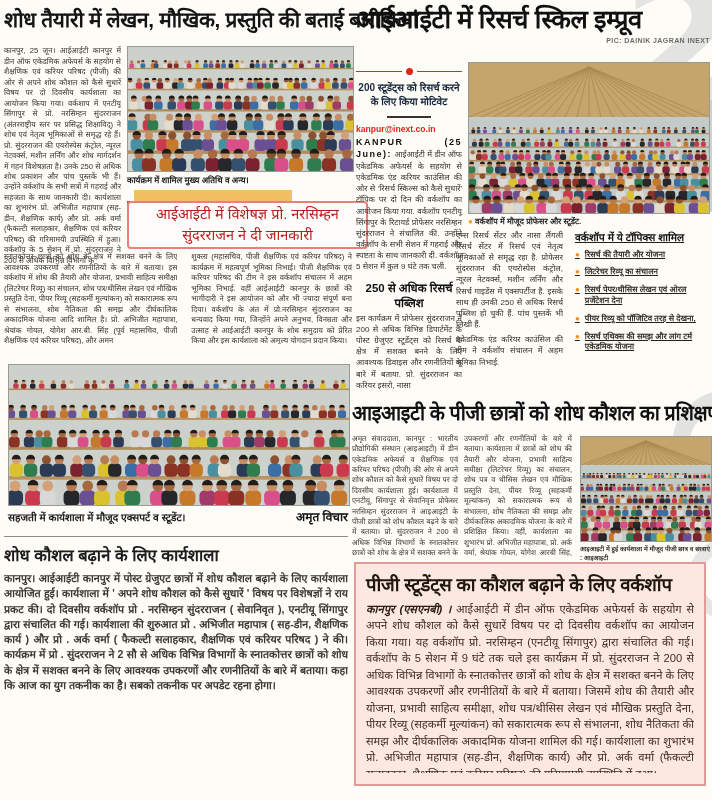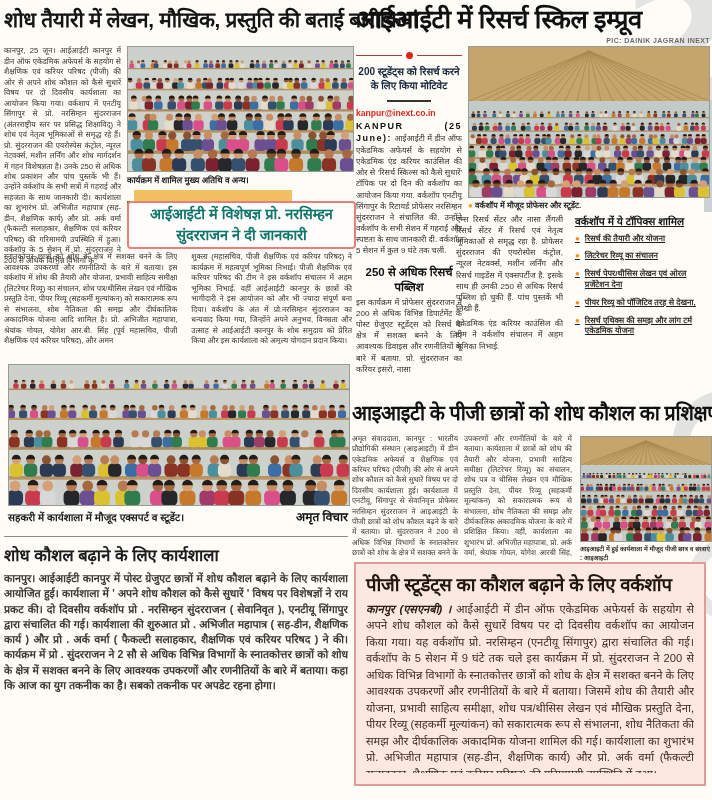--- a/index.html
+++ b/index.html
@@ -23,40 +23,40 @@
   .just{text-align:justify;}
   
   .a-tl{left:4px;top:6px;width:348px;}
   .tl-head{font-size:21px;font-weight:bold;color:#141414;line-height:1.35;letter-spacing:-0.3px;white-space:nowrap;transform:scaleX(0.99);transform-origin:left;}
   .tl-flow{position:relative;margin-top:12px;height:300px;}
   .tl-col1{position:absolute;left:0;top:0;width:117px;height:264px;font-size:7.6px;line-height:1.38;color:#33302b;overflow:hidden;}
   .tl-photo{position:absolute;left:123px;top:0;width:225px;height:124px;}
   .tl-cap{position:absolute;left:123px;top:128px;width:225px;font-size:8.4px;font-weight:bold;color:#222;border-bottom:5px solid #4d7c0f;padding-bottom:16px;}
   .tl-strip{position:absolute;left:130px;top:144px;width:158px;height:13px;background:#f2c063;}
   .tl-box{position:absolute;left:123px;top:155px;width:221px;height:44px;border:2px solid #e87f78;border-radius:4px;background:#fffdfb;
-          color:#0f766e;font-weight:bold;font-size:14.5px;line-height:1.5;text-align:center;display:flex;align-items:center;justify-content:center;padding:0 2px;}
+          color:#b91c1c;font-weight:normal;font-size:14.5px;line-height:1.5;text-align:center;display:flex;align-items:center;justify-content:center;padding:0 8px;}
   .tl-cols{position:absolute;left:0;top:206px;width:348px;height:92px;display:flex;gap:14px;overflow:hidden;}
   .tl-cols .c{font-size:7.6px;line-height:1.38;color:#33302b;overflow:hidden;}
   .tl-cols .cA{width:177px;}
   .tl-cols .cB{width:164px;}
   
   .mid-photo{left:8px;top:364px;width:340px;height:140px;}
   .mid-cap-row{left:8px;top:508px;width:340px;display:flex;justify-content:space-between;align-items:baseline;}
   .mid-cap{font-size:10.3px;font-weight:bold;color:#1d1d1d;}
   .mid-credit{font-size:12px;font-weight:bold;color:#111;}
   .bl-rule{left:4px;top:536px;width:344px;border-top:1.5px solid #8f8d88;}
   
   .a-bl{left:4px;top:543px;width:344px;}
   .bl-head{font-size:16.5px;font-weight:bold;color:#1c1c1c;margin-bottom:5px;}
   .bl-body{font-size:10.7px;line-height:1.43;color:#3b3936;font-weight:600;height:168px;overflow:hidden;}
   
   .a-tr{left:356px;top:4px;width:354px;}
   .tr-head{font-size:25.5px;font-weight:bold;color:#101010;line-height:1.2;letter-spacing:-0.4px;}
   .tr-credit{text-align:right;font-size:7px;font-weight:bold;color:#6b6b6b;letter-spacing:0.4px;margin-top:2px;}
-  .tr-body{position:relative;height:395px;margin-top:2px;}
+  .tr-body{position:relative;height:395px;margin-top:18px;}
   .sf{position:absolute;left:0;top:6px;width:106px;text-align:center;}
   .sf-top{display:flex;align-items:center;gap:4px;margin-bottom:6px;}
   .sf-top .ln{flex:1;border-top:1.5px solid #b03a30;}
   .sf-dot{width:7px;height:7px;border-radius:50%;background:#e0251c;}
   .sf-txt{font-size:10px;font-weight:bold;color:#17263b;line-height:1.4;}
   .sf-bot{width:44px;border-top:2.5px solid #333;margin:7px auto 0;}
   .tr-photo{position:absolute;left:112px;top:0;width:240px;height:150px;}
   .tr-pcap{position:absolute;left:112px;top:153px;width:240px;font-size:8px;font-weight:bold;color:#262626;}
   .dot-or{color:#f5a21f;font-size:8px;}
   .tr-col1{position:absolute;left:0;top:62px;width:106px;height:330px;overflow:hidden;}
@@ -859,21 +859,21 @@
         <circle cx="301.7238098800183" cy="120.82666666666668" r="5.373333333333334" fill="#a5683f"></circle>
         <path d="M 296.35047654668494 120.13333333333334 A 5.373333333333334 5.373333333333334 0 0 1 307.0971432133516 120.13333333333334 Z" fill="#221d1a"></path>
         <rect x="304.78261861960095" y="125.33333333333334" width="15.946666666666665" height="15.600000000000001" rx="5.2" fill="#35506e"></rect>
         <circle cx="312.7559519529343" cy="120.82666666666668" r="5.373333333333334" fill="#c98d63"></circle>
         <rect x="322.2030973688761" y="125.33333333333334" width="15.946666666666665" height="15.600000000000001" rx="5.2" fill="#c7792b"></rect>
         <circle cx="330.1764307022095" cy="120.82666666666668" r="5.373333333333334" fill="#d4a077"></circle>
         <path d="M 324.80309736887614 120.13333333333334 A 5.373333333333334 5.373333333333334 0 0 1 335.5497640355428 120.13333333333334 Z" fill="#221d1a"></path>
       </svg>
   </div>
   <div class="abs art mid-cap-row">
-    <span class="mid-cap">सहकरी में कार्यशाला में मौजूद एक्सपर्ट व स्टूडेंट।</span>
+    <span class="mid-cap">सहजती में कार्यशाला में मौजूद एक्सपर्ट व स्टूडेंट।</span>
     <span class="mid-credit">अमृत विचार</span>
   </div>
   <div class="abs art bl-rule"></div>
 
   <div class="abs art a-bl">
     <div class="bl-head">शोध कौशल बढ़ाने के लिए कार्यशाला</div>
     <div class="bl-body just">कानपुर। आईआईटी कानपुर में पोस्ट ग्रेजुएट छात्रों में शोध कौशल बढ़ाने के लिए कार्यशाला आयोजित हुई। कार्यशाला में ' अपने शोध कौशल को कैसे सुधारें ' विषय पर विशेषज्ञों ने राय प्रकट की। दो दिवसीय वर्कशॉप प्रो . नरसिम्हन सुंदरराजन ( सेवानिवृत ), एनटीयू सिंगापुर द्वारा संचालित की गई। कार्यशाला की शुरुआत प्रो . अभिजीत महापात्र ( सह-डीन, शैक्षणिक कार्य ) और प्रो . अर्क वर्मा ( फैकल्टी सलाहकार, शैक्षणिक एवं करियर परिषद ) ने की। कार्यक्रम में प्रो . सुंदरराजन ने 2 सौ से अधिक विभिन्न विभागों के स्नातकोत्तर छात्रों को शोध के क्षेत्र में सशक्त बनने के लिए आवश्यक उपकरणों और रणनीतियों के बारे में बताया। कहा कि आज का युग तकनीक का है। सबको तकनीक पर अपडेट रहना होगा।</div>
   </div>
 
   <div class="abs art a-tr">

